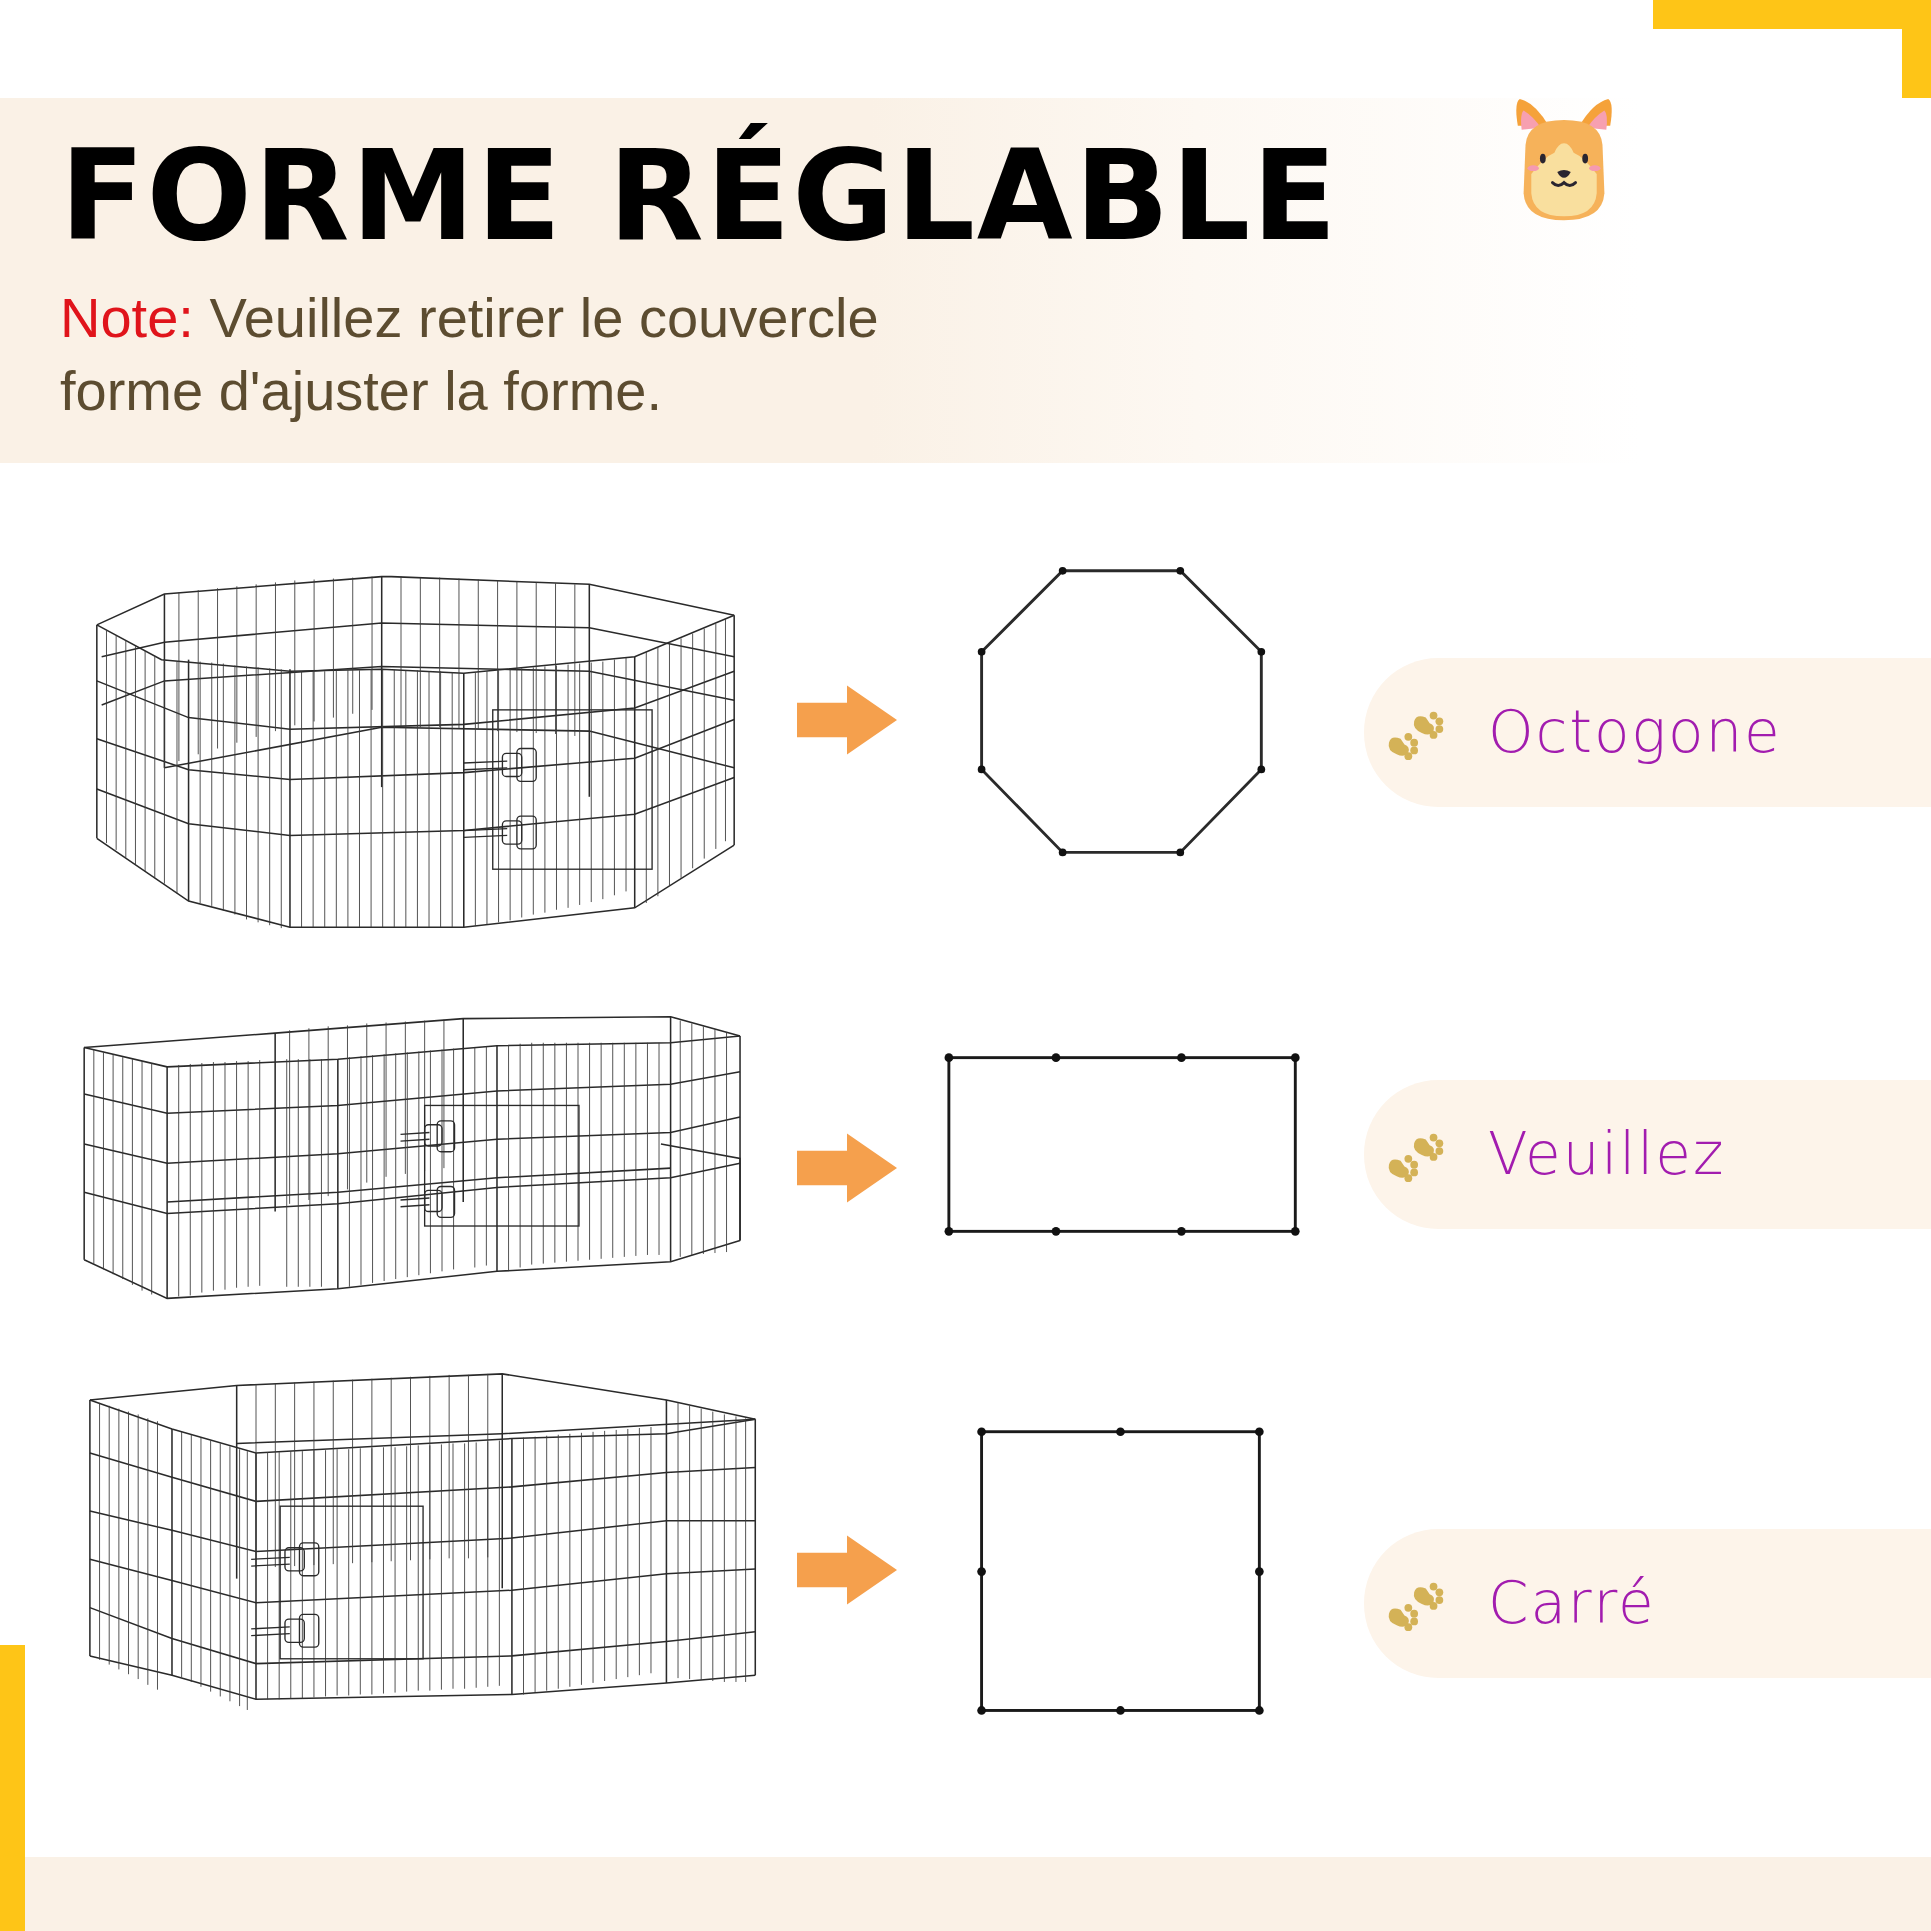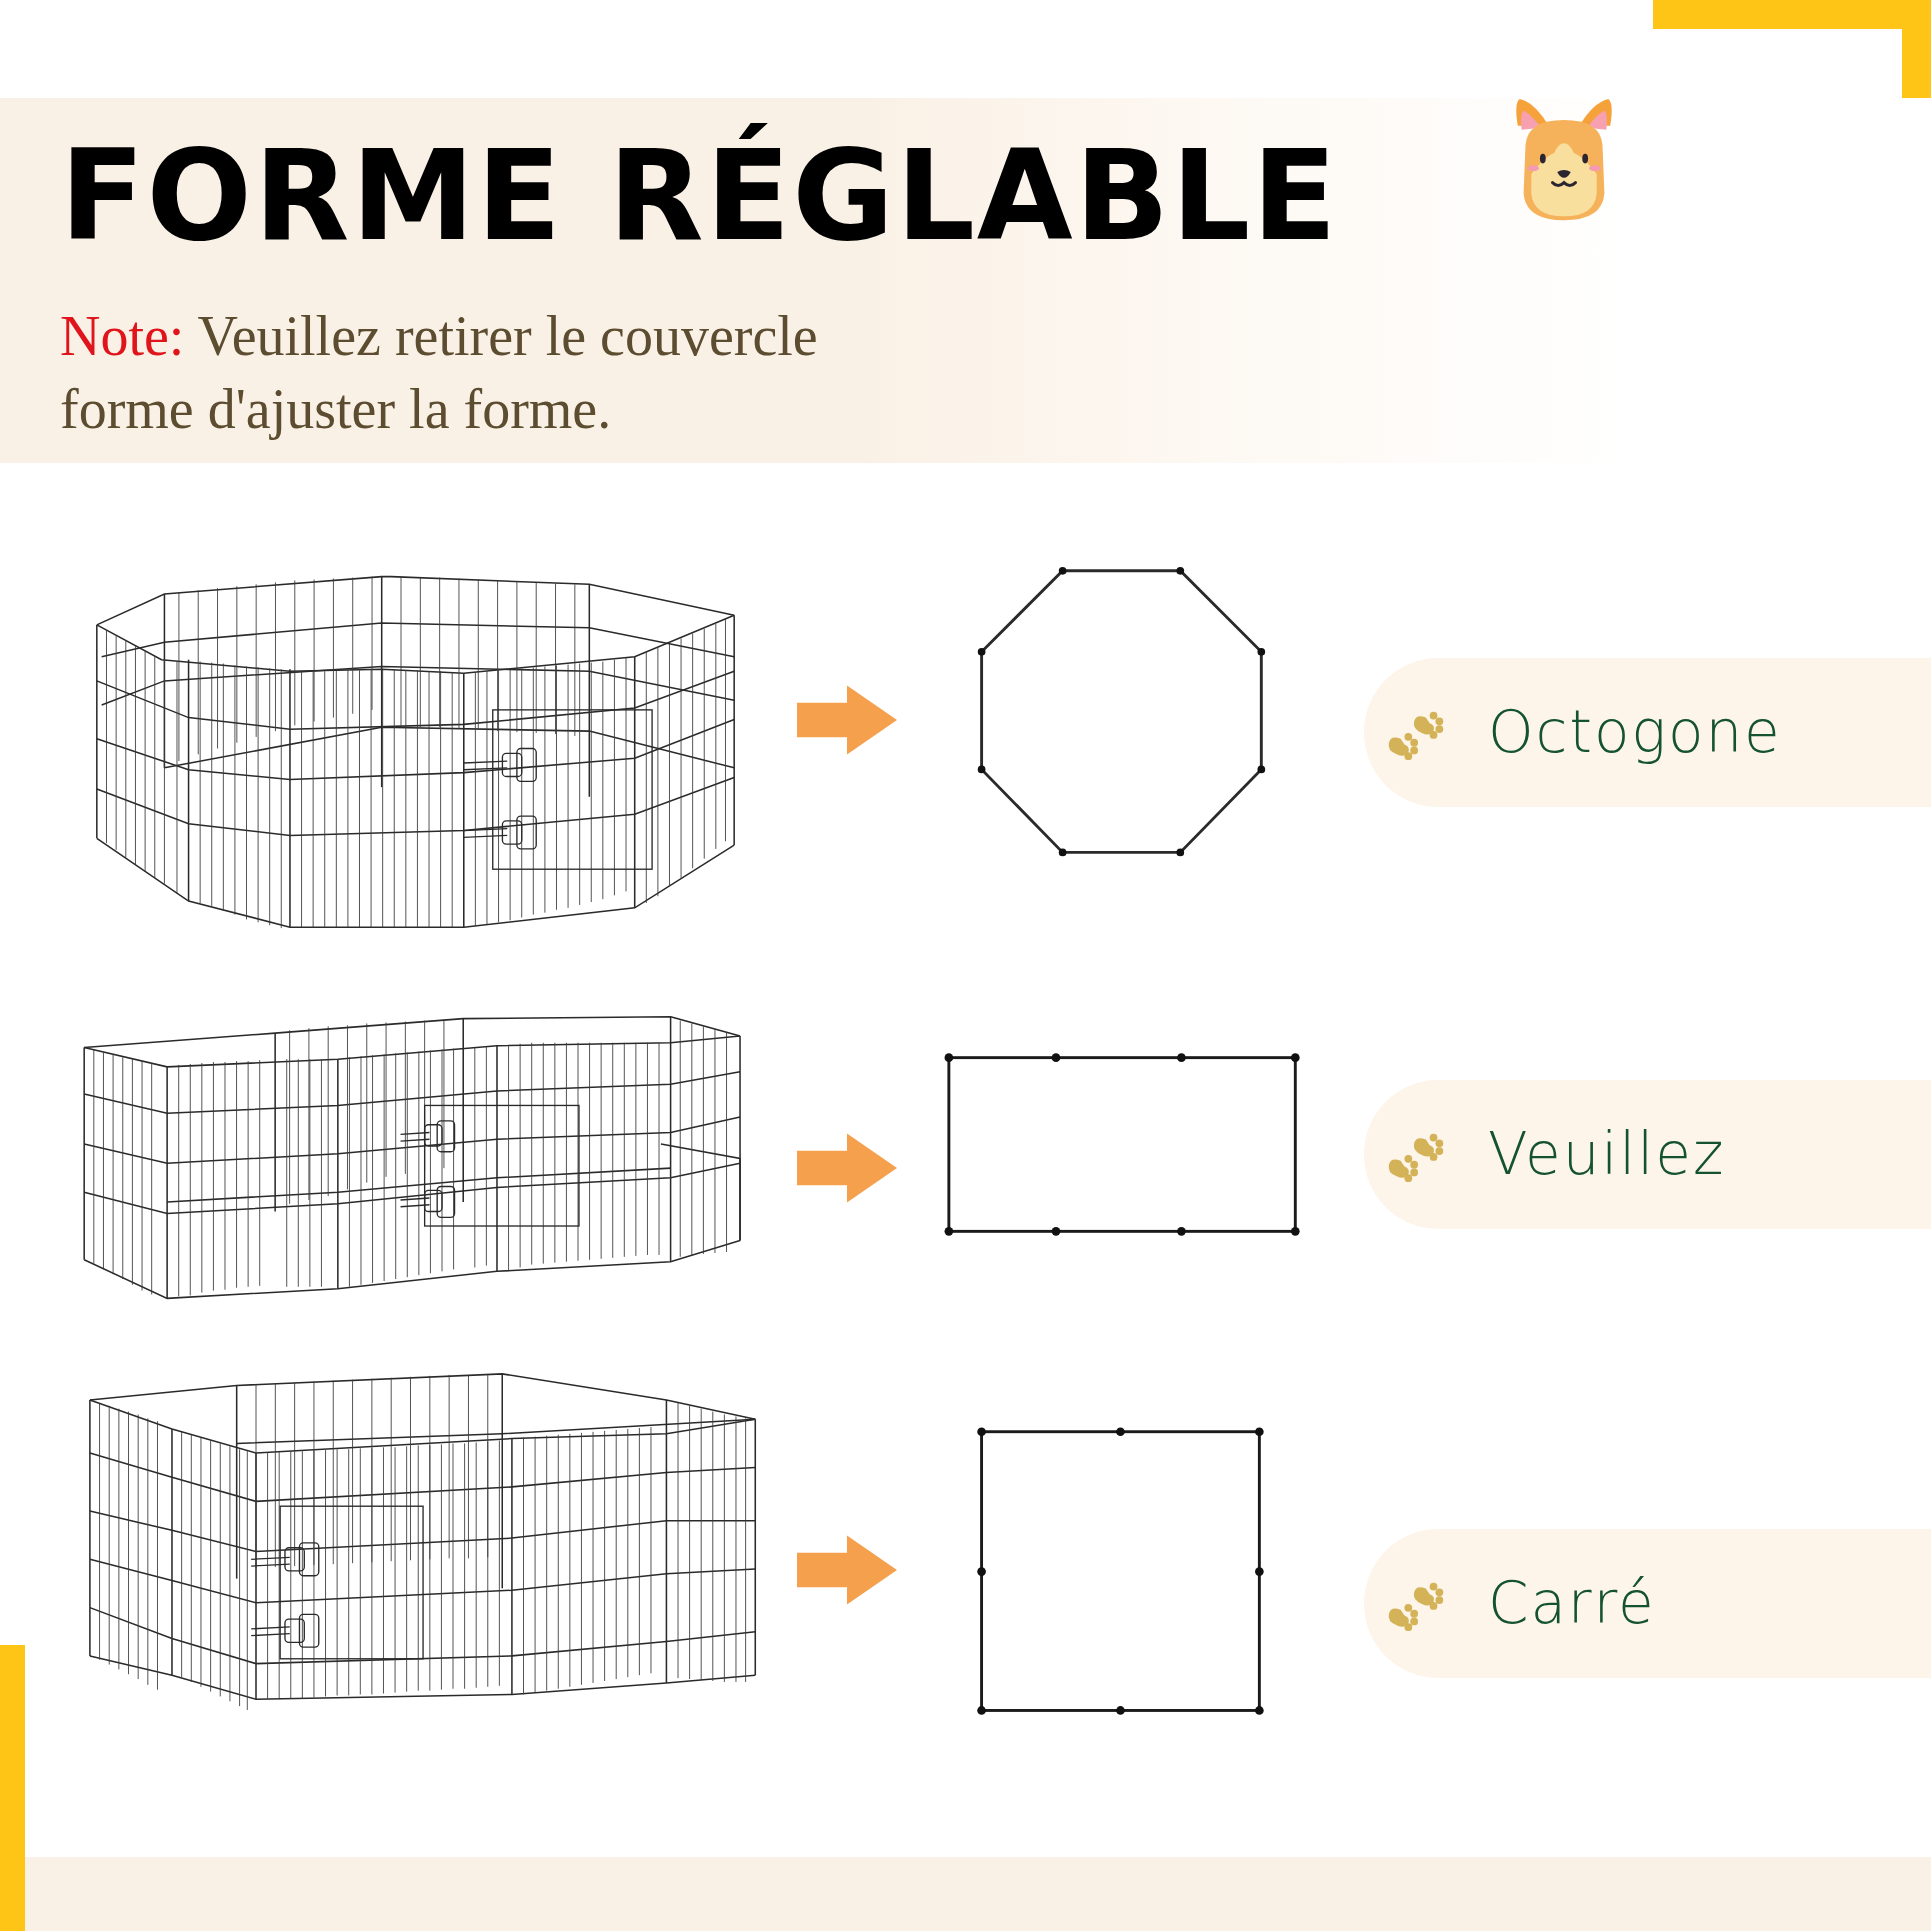--- a/index.html
+++ b/index.html
@@ -21,42 +21,42 @@
     position:absolute; left:25px; top:1857px; width:1906px; height:74px;
     background:#faf1e6;
   }
   .title {
     position:absolute; left:60px; top:124px;
     font-family:"DejaVu Sans", sans-serif; font-weight:bold;
     font-size:124px; line-height:145px; letter-spacing:1.9px;
     color:#000000; white-space:nowrap;
   }
   .note {
-    position:absolute; left:60px; top:300px; width:1062px;
-    font-family:Liberation Serif, serif; font-weight:200;
+    position:absolute; left:60px; top:281px; width:1062px;
+    font-family:Liberation Sans, sans-serif; font-weight:200;
     font-size:56px; line-height:73px; color:#5c4c30;
   }
   .note .label { color:#e0141b; }
 
   .mascot { position:absolute; left:1506px; top:97px; width:116px; height:127px; }
 
   .row { position:absolute; left:0; width:1931px; }
   .cage { position:absolute; }
   .arrow { position:absolute; width:100px; height:70px; }
   .shape { position:absolute; }
 
   .pill {
     position:absolute; left:1364px; width:599px; height:149px;
     background:#fdf4ea; border-radius:74px 0 0 74px;
   }
   .pill .paw { position:absolute; left:23px; top:42px; width:64px; height:64px; }
   .pill .pill-label {
     position:absolute; left:124px; top:0; height:149px; line-height:149px;
     font-family:"DejaVu Sans", sans-serif; font-weight:200;
-    font-size:58px; color:#14532d; letter-spacing:1.9px; white-space:nowrap;
+    font-size:58px; color:#a21caf; letter-spacing:1.9px; white-space:nowrap;
   }
 </style>
 </head>
 <body>
 
 <div class="corner-tr-h"></div>
 <div class="corner-tr-v"></div>
 <div class="corner-bl-v"></div>
 <div class="corner-bl-h"></div>
 

